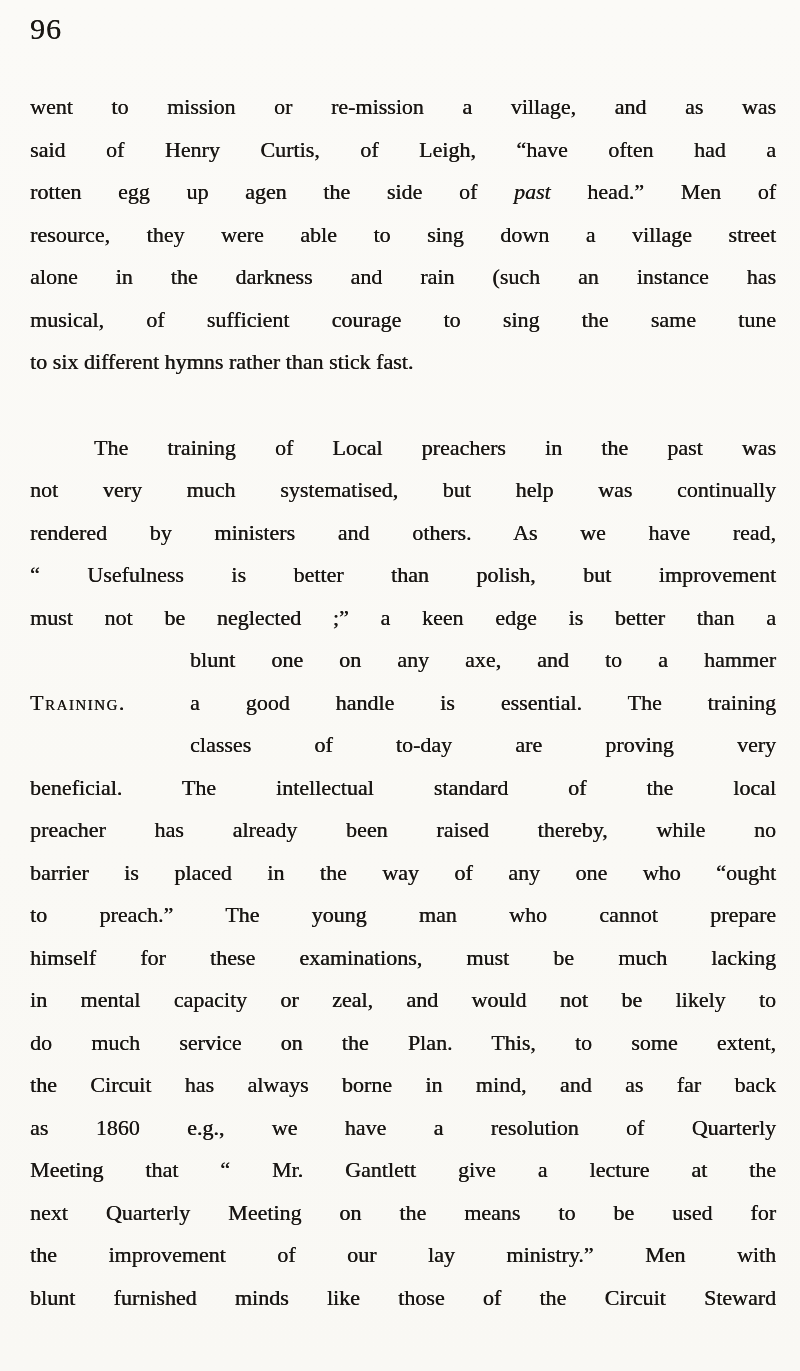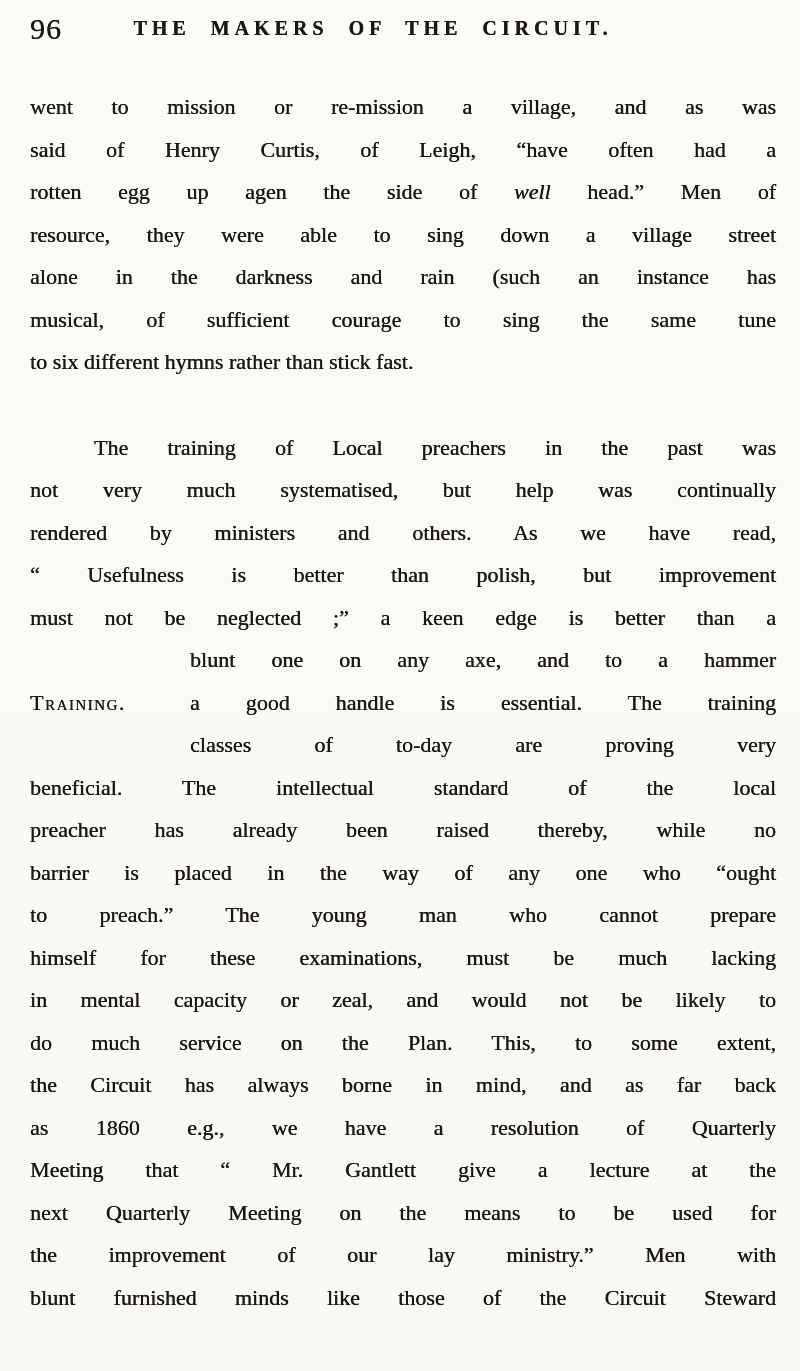--- a/index.html
+++ b/index.html
@@ -74,26 +74,25 @@
     text-align-last: justify;
   }
   em { font-style: italic; }
 </style>
 </head>
 <body>
 
 <div class="page">
   <div class="page-header">
     <span class="page-number">96</span>
-    <span class="running-head">THE MAKERS OF THE CIRCUIT.</span>
   </div>
   <div class="text-block">
       <div class="line">went to mission or re-mission a village, and as was</div>
       <div class="line">said of Henry Curtis, of Leigh, “have often had a</div>
-      <div class="line">rotten egg up agen the side of <em>well</em> head.” Men of</div>
+      <div class="line">rotten egg up agen the side of <em>past</em> head.” Men of</div>
       <div class="line">resource, they were able to sing down a village street</div>
       <div class="line">alone in the darkness and rain (such an instance has</div>
       <div class="line">musical, of sufficient courage to sing the same tune</div>
       <div class="line endline">to six different hymns rather than stick fast.</div>
       <div class="line ind-first para-gap">The training of Local preachers in the past was</div>
       <div class="line">not very much systematised, but help was continually</div>
       <div class="line">rendered by ministers and others. As we have read,</div>
       <div class="line">“ Usefulness is better than polish, but improvement</div>
       <div class="line">must not be neglected ;” a keen edge is better than a</div>
       <div class="line ind-block">blunt one on any axe, and to a hammer</div>

